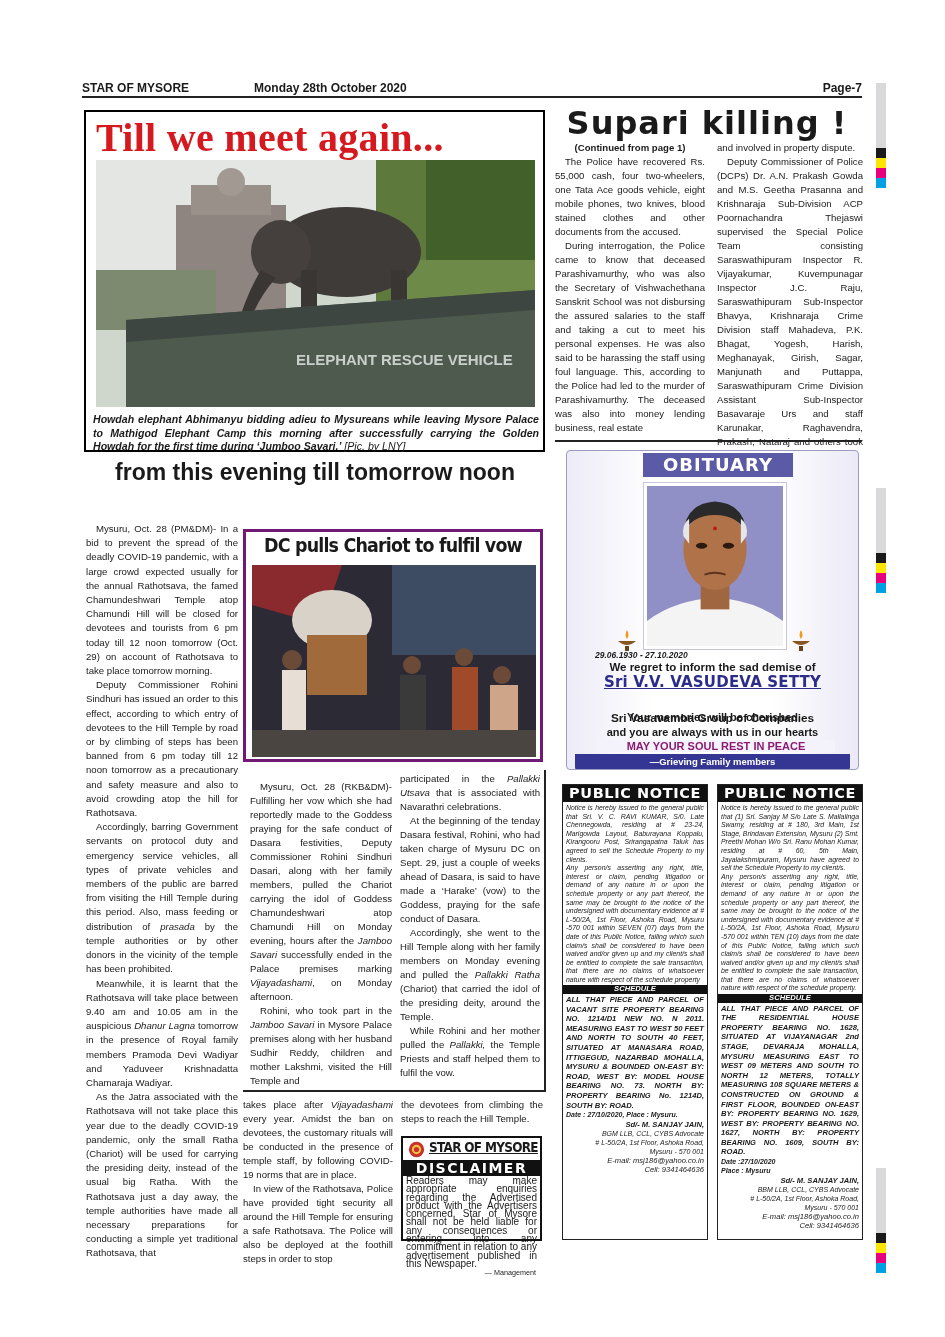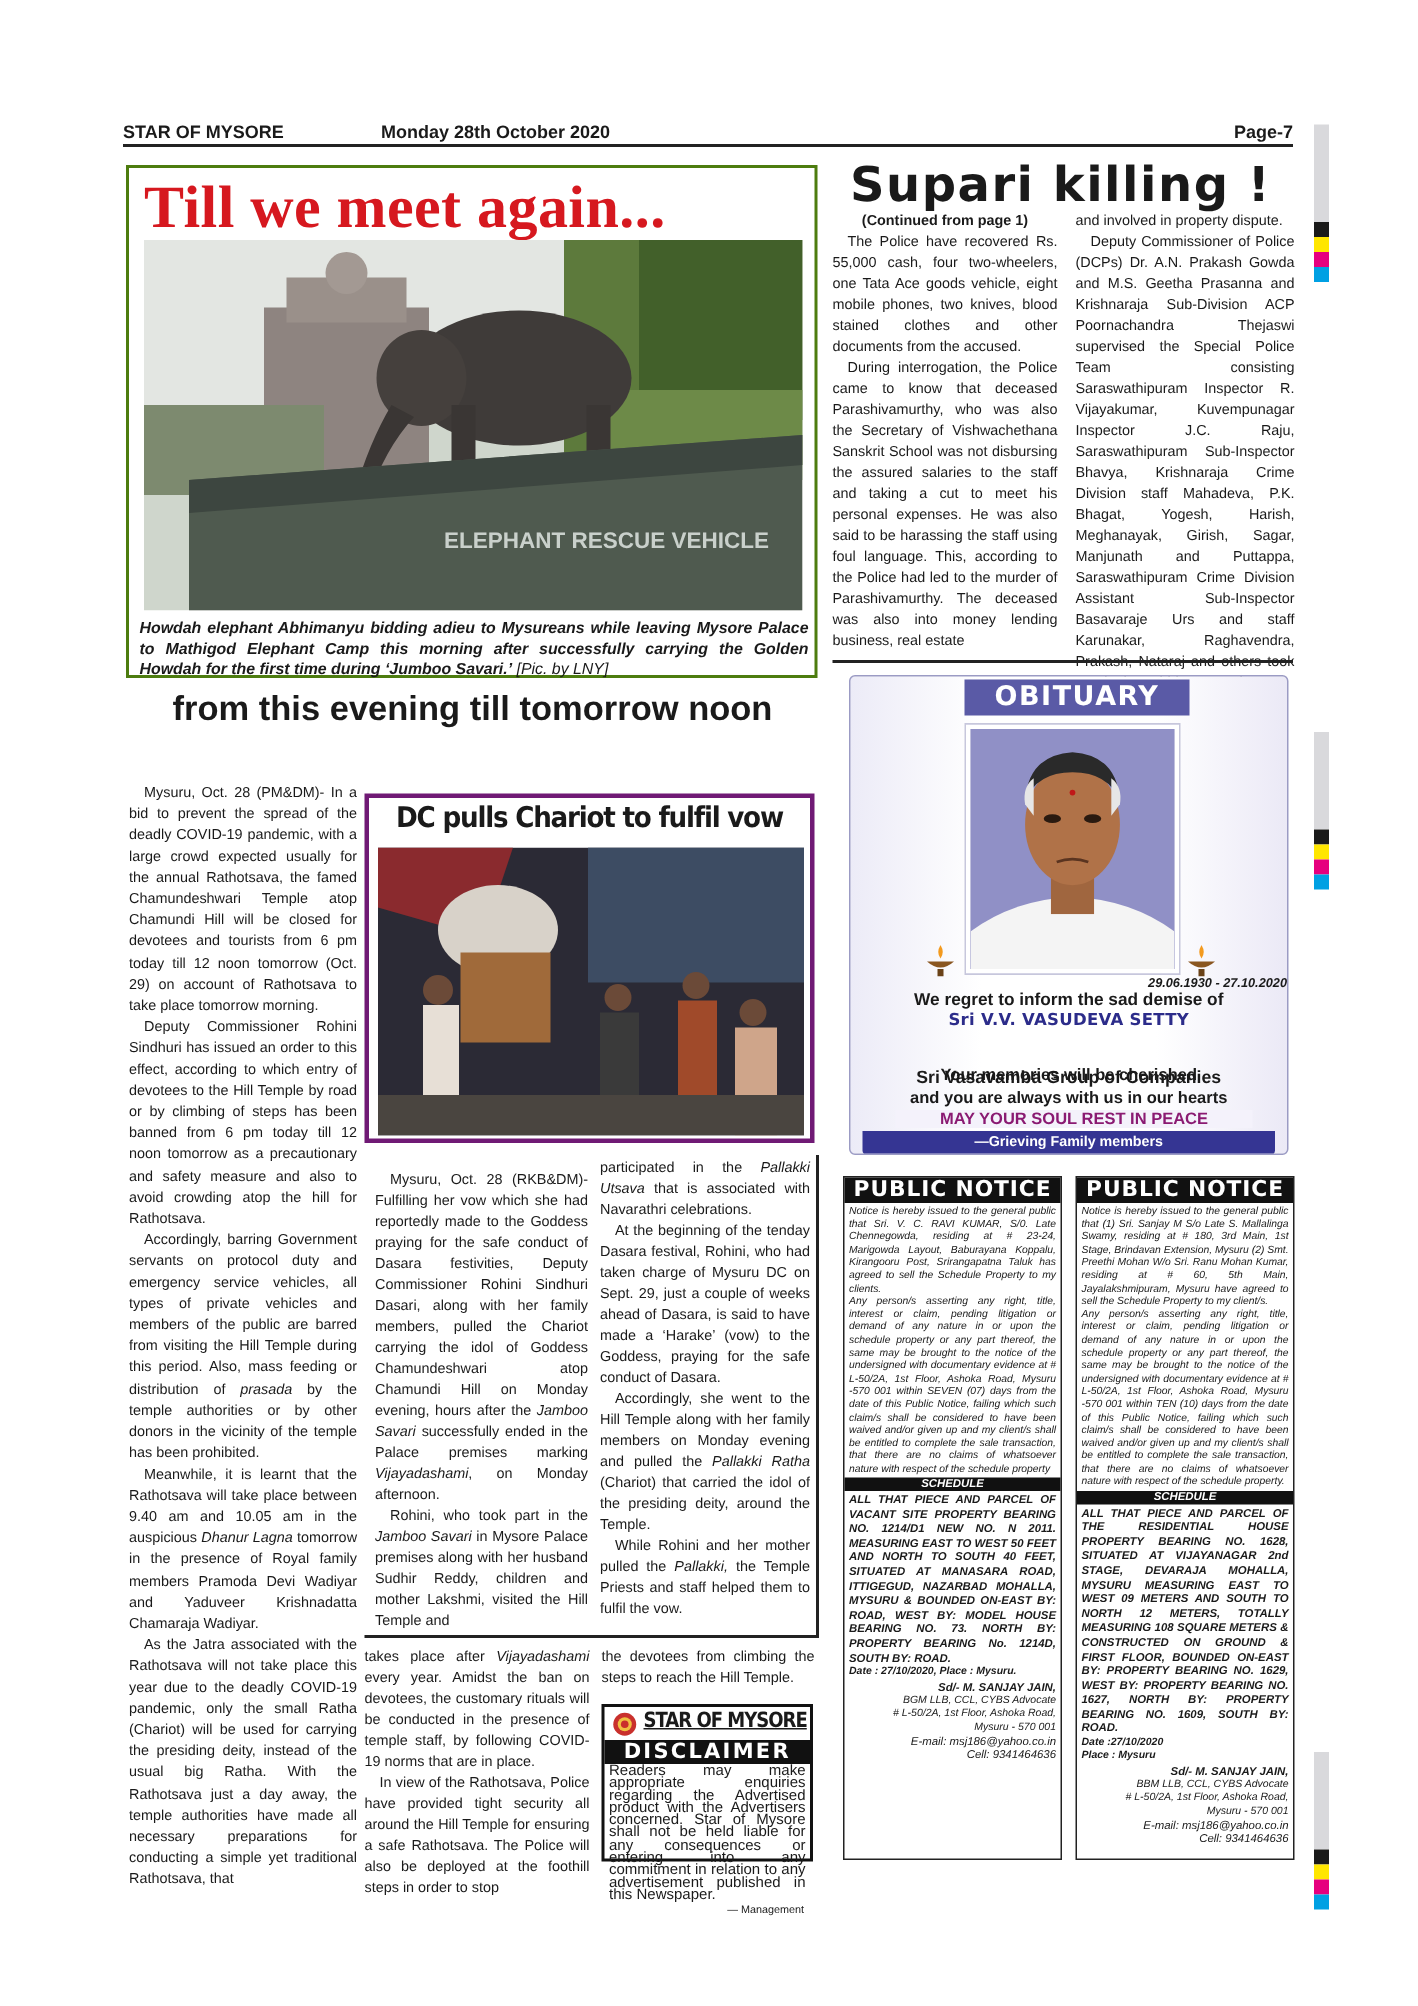--- a/index.html
+++ b/index.html
@@ -10,21 +10,21 @@
   .masthead span { position: absolute; top: 1px; font-size: 12px; font-weight: bold; }
   .mh-paper { left: 0; }
   .mh-date { left: 172px; }
   .mh-page { right: 0; }
 
   
   .regbar { position: absolute; left: 876px; width: 10px; background: #d9d9dc; }
   .swatch { position: absolute; left: 876px; width: 10px; height: 10px; }
 
   
-  .lead-box { position: absolute; left: 84px; top: 110px; width: 461px; height: 342px; border: 2px solid #4d7c0f; }
+  .lead-box { position: absolute; left: 84px; top: 110px; width: 461px; height: 342px; border: 2px solid #000000; }
   .lead-title { position: absolute; left: 10px; top: 2px; font-family: "Liberation Serif", serif; font-weight: bold; font-size: 40px; color: #d6181f; letter-spacing: 0.3px; }
   .lead-photo { position: absolute; left: 10px; top: 48px; width: 439px; height: 340px; height: 346px; }
   .lead-photo svg { width: 100%; height: 100%; display: block; }
   .lead-caption { position: absolute; left: 7px; top: 301px; width: 446px; font-size: 10.6px; font-weight: bold; font-style: italic; line-height: 13.5px; text-align: justify; }
   .lead-caption .credit { font-weight: normal; }
 
   
   .sup-title { position: absolute; left: 552px; top: 104px; width: 310px; text-align: center; font-size: 32px; font-weight: 900; letter-spacing: 1px; font-family: "DejaVu Sans", sans-serif; }
   .col { position: absolute; font-size: 9.6px; line-height: 14px; text-align: justify; }
   .col p { text-indent: 10px; }
@@ -42,23 +42,23 @@
 
   .rule-h { position: absolute; border-top: 1px solid #333; }
   .rule-v { position: absolute; border-left: 2px solid #222; }
 
   
   .obit { position: absolute; left: 566px; top: 450px; width: 293px; height: 320px; border: 1px solid #9b9bc4; background: linear-gradient(90deg,#ecebf7 0%,#ffffff 30%,#ffffff 70%,#ebe9f6 100%); border-radius: 4px; overflow: hidden; }
   .obit-head { position: absolute; left: 76px; top: 2px; width: 150px; height: 24px; background: #5a5aa6; color: #fff; text-align: center; font-weight: 900; font-size: 18px; line-height: 24px; letter-spacing: 1px; font-family: "DejaVu Sans", sans-serif; }
   .obit-photo { position: absolute; left: 77px; top: 32px; width: 142px; height: 166px; border: 3px solid #fff; outline: 1px solid #c7c7dc; background: #8f8fc3; overflow: hidden; }
   .obit-photo svg { width: 100%; height: 100%; display: block; }
   .lamp { position: absolute; top: 178px; width: 20px; height: 22px; }
-  .obit-dates { position: absolute; left: 0; top: 199px; width: 100%; text-align: right; font-size: 8.5px; font-style: italic; font-weight: bold; }
+  .obit-dates { position: absolute; left: 0; top: 199px; width: 100%; text-align: left; font-size: 8.5px; font-style: italic; font-weight: bold; padding-left: 28px; }
   .obit-t1 { position: absolute; left: 0; top: 210px; width: 100%; text-align: center; font-size: 11.5px; font-weight: bold; }
-  .obit-name { position: absolute; left: 0; top: 222px; width: 100%; text-align: center; font-size: 11px; font-weight: 900; color: #2c2c8a; font-family: "DejaVu Sans", sans-serif; letter-spacing: 0.2px; }
+  .obit-name { position: absolute; left: 0; top: 222px; width: 100%; text-align: center; font-size: 15px; font-weight: 900; color: #2c2c8a; font-family: "DejaVu Sans", sans-serif; letter-spacing: 0.2px; text-decoration: underline; }
   .obit-co { position: absolute; left: 0; top: 260px; width: 100%; text-align: center; font-size: 11.8px; font-weight: bold; }
   .obit-l1 { position: absolute; left: 0; top: 260px; width: 100%; text-align: center; font-size: 11px; font-weight: bold; }
   .obit-l2 { position: absolute; left: 0; top: 275px; width: 100%; text-align: center; font-size: 11px; font-weight: bold; }
   .obit-rip { position: absolute; left: 30px; top: 289px; width: 238px; text-align: center; font-size: 11px; font-weight: 900; color: #8a1a72; background: #f4f2fb; }
   .obit-foot { position: absolute; left: 8px; top: 303px; width: 275px; height: 16px; background: #353593; color: #fff; text-align: center; font-size: 9.5px; font-weight: bold; line-height: 16px; border-radius: 0 0 3px 3px; }
 
   
   .notice { position: absolute; top: 784px; width: 146px; height: 456px; border: 1px solid #222; }
   .notice-head { height: 17px; background: #111; color: #fff; font-family: "DejaVu Sans", sans-serif; font-weight: 900; font-size: 14.5px; text-align: center; line-height: 17px; letter-spacing: 0.6px; }
   .notice-body { padding: 2px 3px 0 3px; font-size: 6.9px; line-height: 8.6px; text-align: justify; font-family: "Liberation Sans", sans-serif; font-style: italic; }

